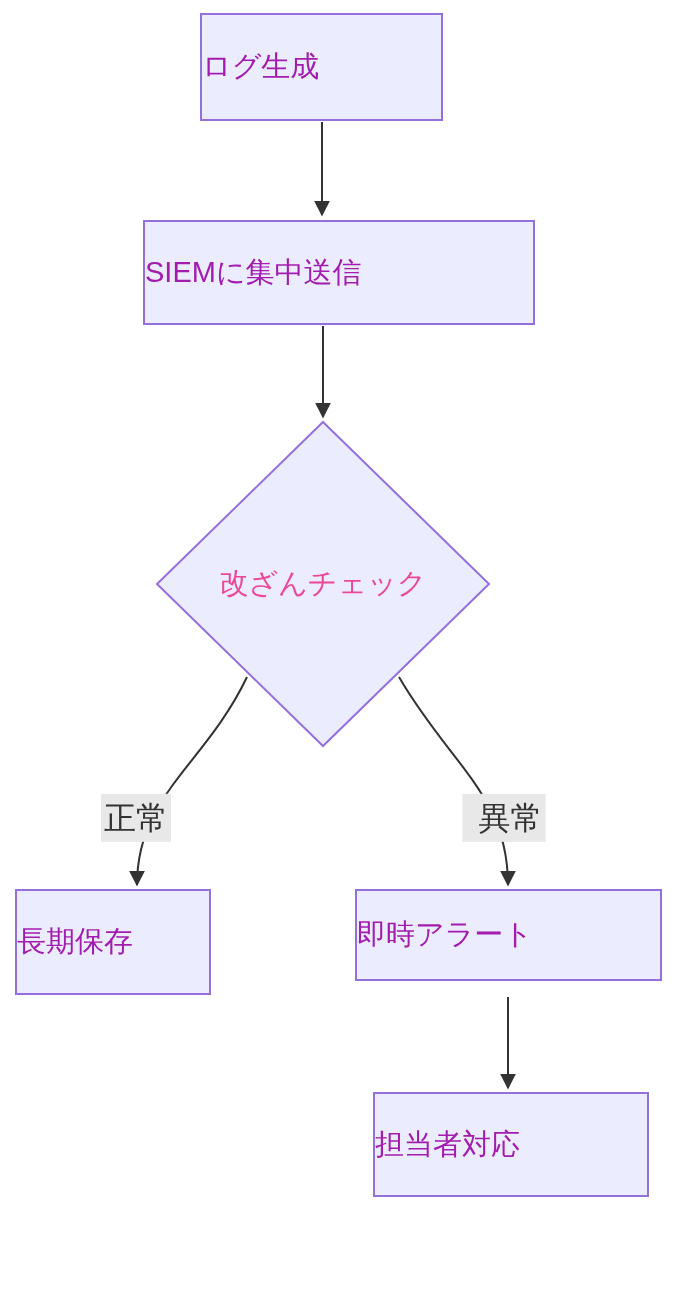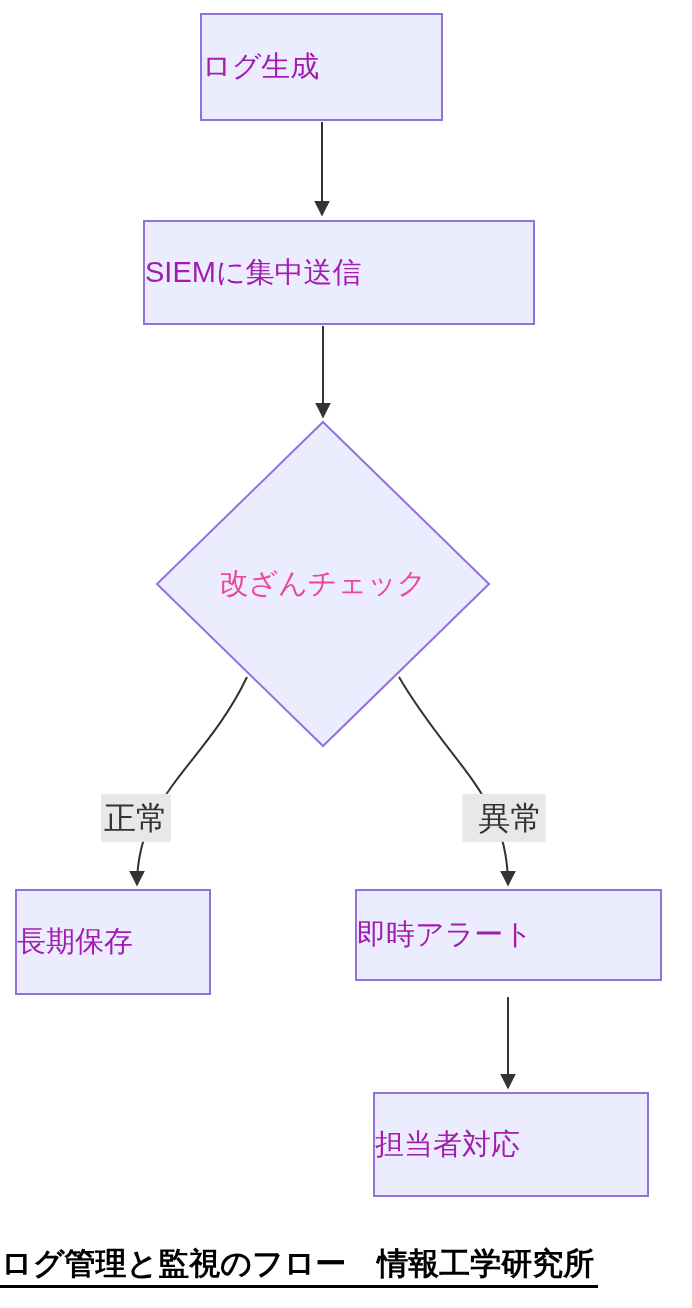--- a/index.html
+++ b/index.html
@@ -116,15 +116,14 @@
     <span>即時アラート</span>
   </div>
 
   <div class="node node-staff">
     <span>担当者対応</span>
   </div>
 
   <div class="edge-label edge-label-normal">正常</div>
   <div class="edge-label edge-label-abnormal">異常</div>
 
-  <div class="diagram-title">ログ管理と監視のフロー　情報工学研究所</div>
 
 </div>
 
 </body></html>

